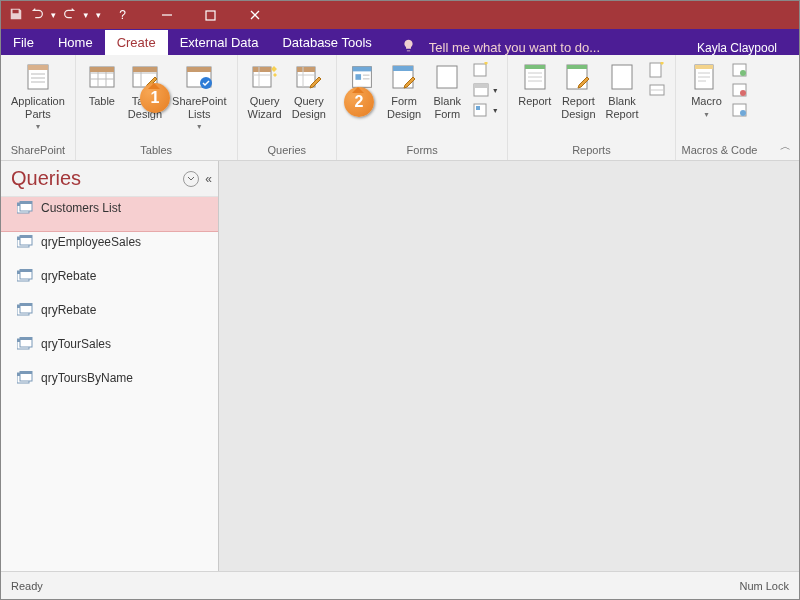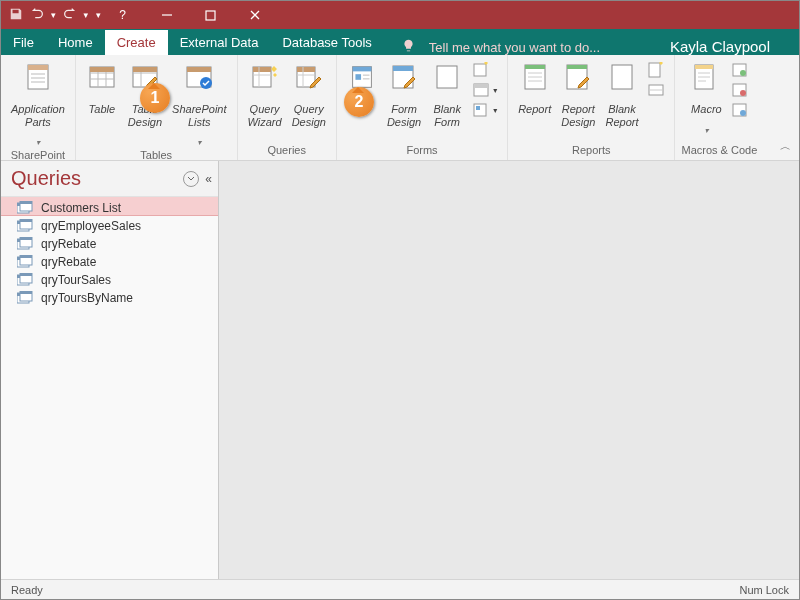--- a/index.html
+++ b/index.html
@@ -8,51 +8,51 @@
 
   
   .titlebar { background: #a4373a; height: 28px; display: flex; align-items: center; color: #fff; font-size: 12px; }
   .titlebar .qat { display: flex; align-items: center; gap: 6px; padding-left: 8px; }
   .titlebar .qat svg { opacity: .9; }
   .titlebar .title { flex: 1; text-align: center; }
   .titlebar .winbtns { display: flex; }
   .titlebar .winbtn { width: 44px; height: 28px; display:flex; align-items:center; justify-content:center; color:#fff; }
 
   
-  .tabstrip { background:#0f766e; height:26px; display:flex; align-items:flex-end; color:#fff; font-size:13px; }
+  .tabstrip { background:#4c1d95; height:26px; display:flex; align-items:flex-end; color:#fff; font-size:13px; }
   .tabstrip .tab { padding: 5px 12px 5px 12px; cursor:pointer; }
   .tabstrip .tab.file { font-weight:400; }
   .tabstrip .tab.active { background:#fff; color:#a4373a; }
   .tabstrip .tellme { display:flex; align-items:center; gap:14px; padding:0 10px; color:#f0d0d0; margin-left:8px; }
-  .tabstrip .user { margin-left:auto; padding-right:29px; font-size:15px; color:#fff; }
+  .tabstrip .user { margin-left:auto; padding-right:22px; font-size:12px; color:#fff; }
 
   
   .ribbon { background:#f3f3f3; height:106px; border-bottom:1px solid #d4d4d4; display:flex; position:relative; }
   .rgroup { display:flex; flex-direction:column; align-items:center; border-right:1px solid #e1e1e1; padding:2px 6px 0 6px; }
   .rgroup .items { display:flex; align-items:flex-start; gap:2px; flex:1; }
   .rgroup .glabel { font-size:11px; color:#666; padding:2px 0 4px 0; }
-  .rbtn { display:flex; flex-direction:column; align-items:center; justify-content:flex-start; gap:10px; padding:4px 4px 0 4px; min-width:40px; font-size:11px; color:#444; cursor:pointer;font-style:italic; }
+  .rbtn { display:flex; flex-direction:column; align-items:center; justify-content:flex-start; gap:2px; padding:4px 4px 0 4px; min-width:40px; font-size:11px; color:#444; cursor:pointer; }
   .rbtn .lbl { text-align:center; line-height:1.15; }
   .rside { display:flex; flex-direction:column; gap:2px; padding-top:4px; }
   .rsmall { display:flex; align-items:center; gap:4px; font-size:11px; color:#444; padding:1px 4px; }
   .collapse { position:absolute; right:8px; bottom:6px; color:#666; font-size:11px; cursor:pointer; }
 
   
   .workarea { flex:1; display:flex; background:#eaeaea; }
   .navpane { width:218px; background:#f9f9f9; border-right:1px solid #c9c9c9; display:flex; flex-direction:column; }
   .navhdr { display:flex; align-items:center; padding:6px 6px 6px 10px; border-bottom:1px solid #e2e2e2; background:#f3f3f3; }
   .navhdr .navtitle { font-size:20px; color:#a4373a; flex:1; font-weight:400; }
   .navhdr .circ { width:16px; height:16px; border:1px solid #999; border-radius:50%; display:flex; align-items:center; justify-content:center; margin-right:6px; }
   .navhdr .coll { font-size:12px; color:#555; }
   .navlist { flex:1; overflow:auto; }
-  .navitem { display:flex; align-items:center; gap:8px; padding:4px 6px 0 16px; font-size:12px; color:#333; cursor:pointer; }
+  .navitem { display:flex; align-items:center; gap:8px; padding:4px 6px 16px 16px; font-size:12px; color:#333; cursor:pointer; }
   .navitem.sel { background:#f6cfd0; outline:1px solid #e7a9aa; }
   .canvas { flex:1; background:#e8e8e8; }
 
-  .statusbar { height:20px; background:#f3f3f3; border-top:1px solid #d4d4d4; display:flex; align-items:center; font-size:11px; color:#555; padding:0 10px; }
+  .statusbar { height:28px; background:#f3f3f3; border-top:1px solid #d4d4d4; display:flex; align-items:center; font-size:11px; color:#555; padding:0 10px; }
   .statusbar .right { margin-left:auto; }
 
   
   .callout { position:absolute; width:30px; height:30px; border-radius:50%; background:radial-gradient(circle at 30% 30%, #f7a653, #e67e22); color:#fff; font-weight:700; font-size:16px; display:flex; align-items:center; justify-content:center; box-shadow:1px 1px 3px rgba(0,0,0,.4); z-index:50; }
   .callout::before { content:""; position:absolute; top:-6px; left:8px; border:6px solid transparent; border-bottom-color:#e67e22; }
 </style>
 </head>
 <body>
 
 <div class="app">

